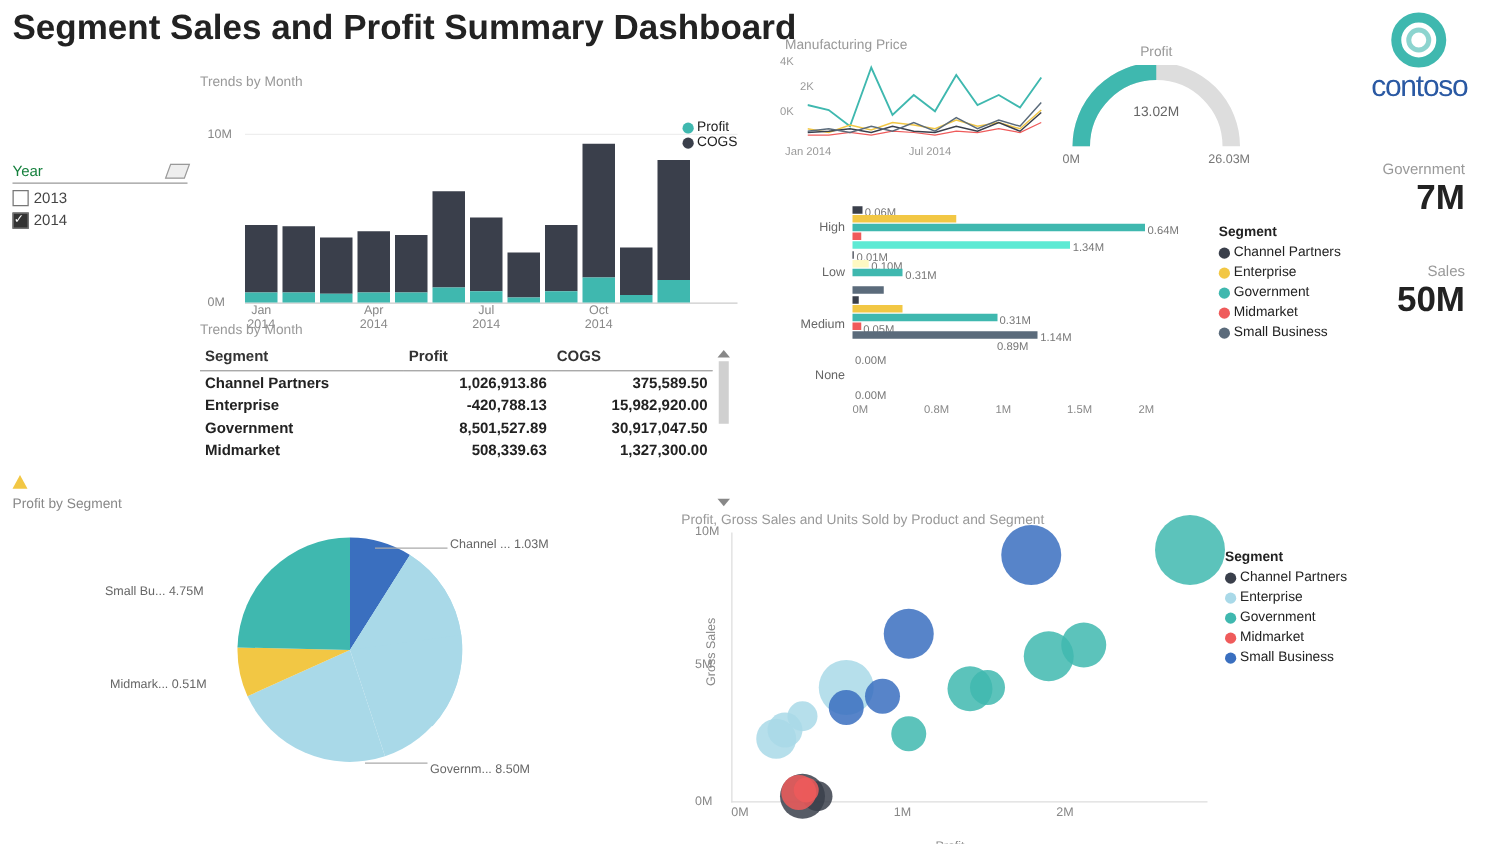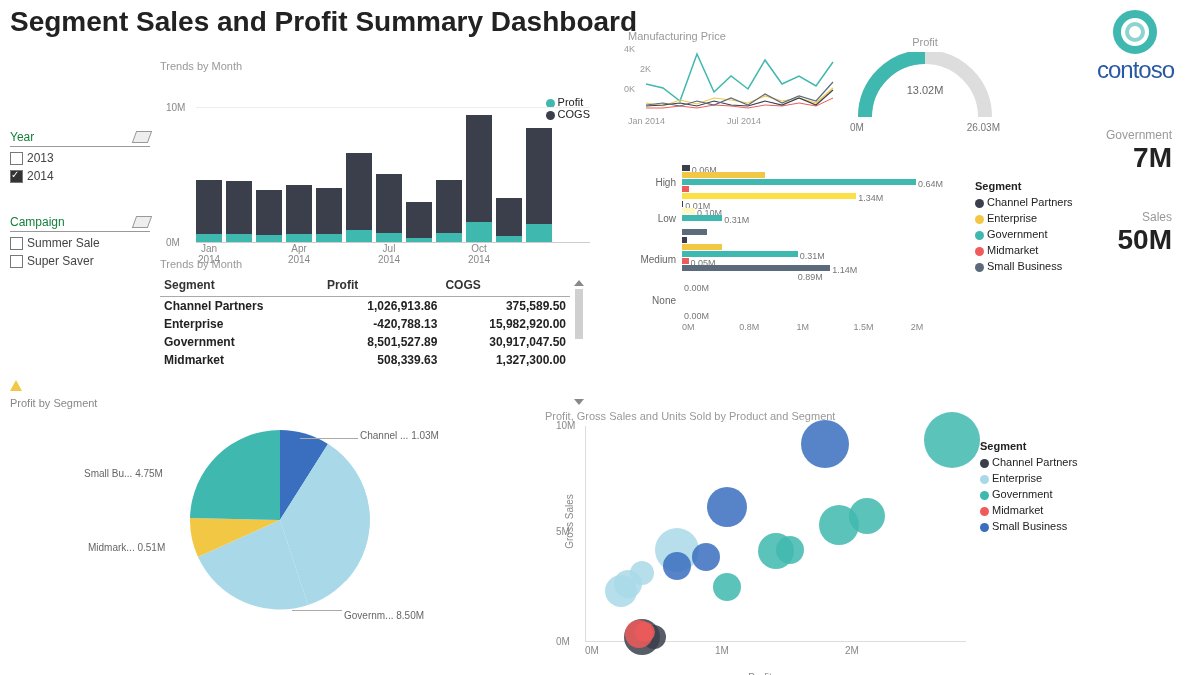--- a/index.html
+++ b/index.html
@@ -106,34 +106,20 @@
   <label>
         <span class="chk"></span>
         <span>2013</span>
       </label>
   <label>
         <span class="chk on"></span>
         <span>2014</span>
       </label>
 </div>
 
-<div class="slicer" style="top:215px">
-  <div class="hdr">
-        <span>Campaign</span>
-        <span class="eraser"></span>
-      </div>
-  <label>
-        <span class="chk"></span>
-        <span>Summer Sale</span>
-      </label>
-  <label>
-        <span class="chk"></span>
-        <span>Super Saver</span>
-      </label>
-</div>
 
 <div class="warn">
   <span class="tri"></span>
   <span class="tx">Profit by Segment</span>
 </div>
 
 <div class="bar-chart">
   <div class="card-title">Trends by Month</div>
   <div class="bar-legend">
     <div><span class="dot" style="background:#3fb8af"></span><span>Profit</span></div>
@@ -298,21 +284,21 @@
           <div class="cat">High</div>
           <div class="grp">
             <div class="bh" style="width:7.8px;background:#3a3f4b">
               <span>0.06M</span>
             </div>
             <div class="bh" style="width:83.2px;background:#f2c744"></div>
             <div class="bh" style="width:234px;background:#3fb8af">
               <span>0.64M</span>
             </div>
             <div class="bh" style="width:6.5px;background:#ef5b5b"></div>
-            <div class="bh" style="width:174.20000000000002px;background:#fde047">
+            <div class="bh" style="width:174.20000000000002px;background:#5eead4">
               <span>1.34M</span>
             </div>
           </div>
         </div>
         <div class="row">
           <div class="cat">Low</div>
           <div class="grp">
             <div class="bh" style="width:1.3px;background:#3a3f4b">
               <span>0.01M</span>
             </div>

